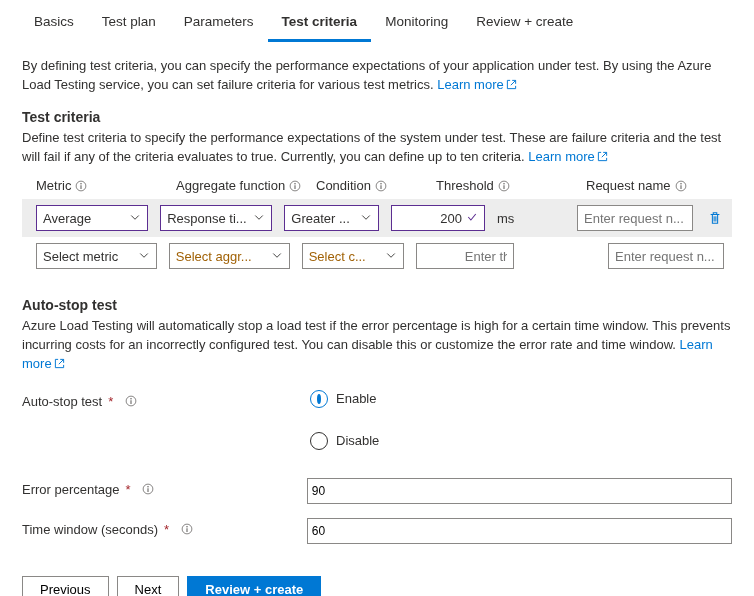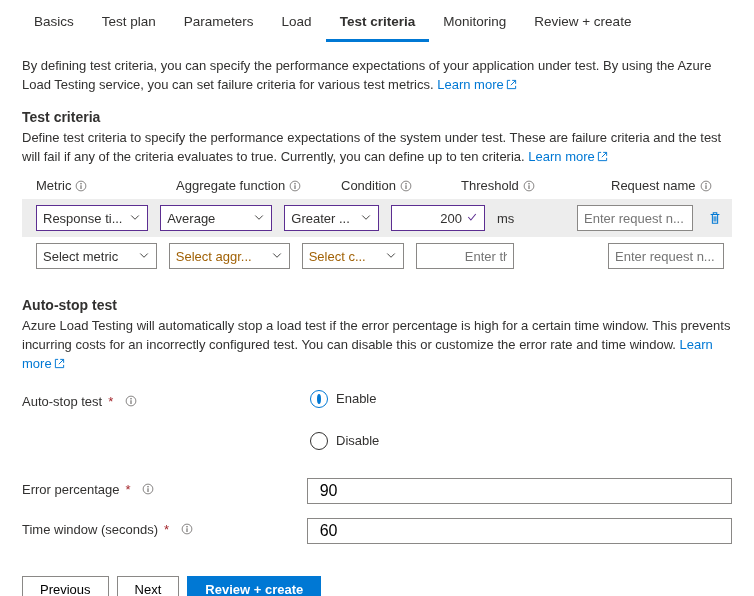--- a/index.html
+++ b/index.html
@@ -10,21 +10,21 @@
 .content { padding: 14px 22px 18px 22px; }
 .desc { line-height: 1.45; margin-bottom: 14px; }
 .link { color: #0078d4; text-decoration: none; cursor: pointer; }
 .link svg { vertical-align: -1px; margin-left: 2px; }
 .section-h { font-weight: 600; font-size: 14px; margin-bottom: 4px; }
 .subdesc { line-height: 1.45; margin-bottom: 12px; }
 .headers { display: flex; gap: 12px; padding: 0 0 6px 14px; align-items: flex-end; }
 .headers .col { display: flex; align-items: center; gap: 4px; font-size: 13px; }
 .col.metric { width: 128px; }
 .col.agg { width: 128px; }
-.col.cond { width: 108px; margin-left: 25px; }
+.col.cond { width: 108px; }
 .col.thresh { width: 98px; }
 .col.unit { width: 28px; }
 .col.req { width: 116px; }
 .info-icon { width: 12px; height: 12px; display: inline-flex; align-items: center; justify-content: center; }
 .info-icon svg { display: block; }
 .row { display: flex; gap: 12px; padding: 6px 8px 6px 14px; align-items: center; }
 .row.filled { background: #ededed; }
 .sel, .inp { height: 26px; border: 1px solid #8a8886; background: #fff; font-family: inherit; font-size: 13px; padding: 0 6px; display: flex; align-items: center; justify-content: space-between; position: relative; }
 .sel { cursor: pointer; }
 .sel.metric, .inp.metric { width: 128px; }
@@ -41,34 +41,33 @@
 .del-btn { width: 22px; height: 22px; display: flex; align-items: center; justify-content: center; cursor: pointer; color: #0078d4; }
 .autostop-h { font-weight: 600; font-size: 14px; margin-top: 22px; margin-bottom: 4px; }
 .form-row { display: flex; align-items: flex-start; margin-top: 16px; }
 .form-label { width: 288px; display: flex; align-items: center; gap: 4px; padding-top: 4px; }
 .form-label .req-star { color: #a4262c; margin-left: 2px; }
 .radio-group { display: flex; flex-direction: column; gap: 24px; }
 .radio-opt { display: flex; align-items: center; gap: 8px; cursor: pointer; }
 .radio { width: 18px; height: 18px; border-radius: 50%; border: 1px solid #323130; display: flex; align-items: center; justify-content: center; }
 .radio.sel { border-color: #0078d4; }
 .radio.sel::after { content: ""; width: 10px; height: 10px; border-radius: 50%; background: #0078d4; }
-.wide-input { height: 26px; border: 1px solid #8a8886; background: #fff; padding: 0 12px; font-family: inherit; font-size: 16px; width: 430px; }
+.wide-input { height: 26px; border: 1px solid #8a8886; background: #fff; padding: 0 4px; font-family: inherit; font-size: 12px; width: 430px; }
 .footer { padding: 14px 22px 22px 22px; display: flex; gap: 8px; }
 .btn { height: 28px; padding: 0 17px; border: 1px solid #8a8886; background: #fff; font-family: inherit; font-size: 13px; cursor: pointer; }
 .btn.primary { background: #0078d4; border-color: #0078d4; color: #fff; font-weight: 600; }
 input { outline: none; }
 </style>
 </head>
 <body>
 
 <div class="tabs">
   <div class="tab">Basics</div>
   <div class="tab">Test plan</div>
   <div class="tab">Parameters</div>
-  <div class="tab">Load</div>
   <div class="tab active">Test criteria</div>
   <div class="tab">Monitoring</div>
   <div class="tab">Review + create</div>
 </div>
 
 <div class="content">
   <p class="desc">
     <span>By defining test criteria, you can specify the performance expectations of your application under test. By using the Azure Load Testing service, you can set failure criteria for various test metrics. </span><a class="link"><span>Learn more</span><svg width="11" height="11" viewBox="0 0 16 16" fill="none">
           <path d="M6 2H2v12h12v-4M9 2h5v5M14 2L7 9" stroke="#0078d4" stroke-width="1.4"></path>
         </svg></a>
@@ -129,28 +128,28 @@
           <svg width="12" height="12" viewBox="0 0 16 16">
             <circle cx="8" cy="8" r="6.5" fill="none" stroke="#605e5c"></circle>
             <circle cx="8" cy="5" r="1" fill="#605e5c"></circle>
             <rect x="7.3" y="7" width="1.4" height="5" fill="#605e5c"></rect>
           </svg>
         </span>
       </div>
   </div>
 
   <div class="row filled">
+    <div class="sel agg pbord">
+        <span class="txt">Average</span>
+        <span class="chev"><svg width="12" height="12" viewBox="0 0 16 16">
+            <path d="M3 6l5 5 5-5" fill="none" stroke="#323130" stroke-width="1.2"></path>
+          </svg></span>
+      </div>
     <div class="sel metric pbord">
         <span class="txt">Response ti...</span>
-        <span class="chev"><svg width="12" height="12" viewBox="0 0 16 16">
-            <path d="M3 6l5 5 5-5" fill="none" stroke="#323130" stroke-width="1.2"></path>
-          </svg></span>
-      </div>
-    <div class="sel agg pbord">
-        <span class="txt">Average</span>
         <span class="chev"><svg width="12" height="12" viewBox="0 0 16 16">
             <path d="M3 6l5 5 5-5" fill="none" stroke="#323130" stroke-width="1.2"></path>
           </svg></span>
       </div>
     <div class="sel cond pbord">
         <span class="txt">Greater ...</span>
         <span class="chev"><svg width="12" height="12" viewBox="0 0 16 16">
             <path d="M3 6l5 5 5-5" fill="none" stroke="#323130" stroke-width="1.2"></path>
           </svg></span>
       </div>

